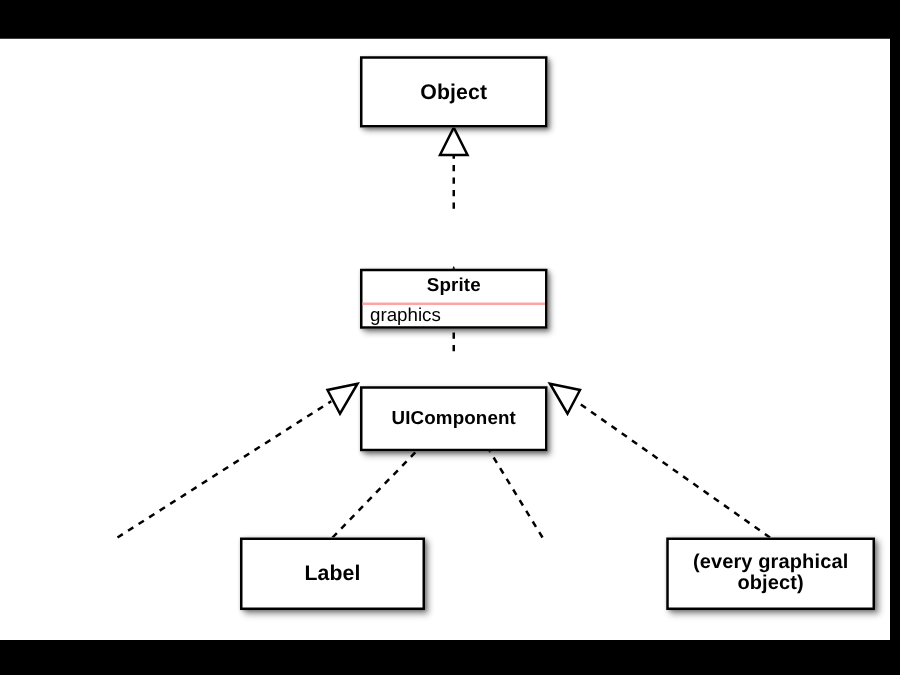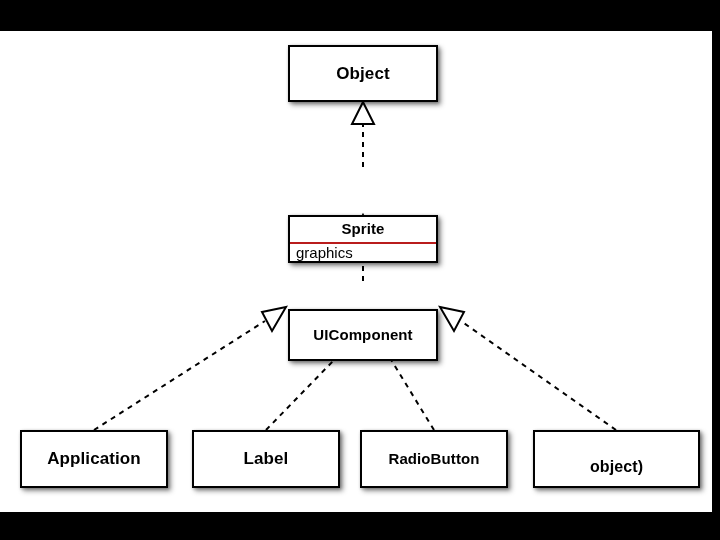--- a/index.html
+++ b/index.html
@@ -59,21 +59,21 @@
     letter-spacing: 0.1px;
     line-height: 1.12;
     padding: 0 4px;
   }
   .node.compartmented .title {
     flex: 0 0 25px;
     font-size: 15px;
   }
   .node .attrs {
     flex: 1 1 auto;
-    border-top: 2px solid #b91c1c;
+    border-top: 2px solid #fca5a5;
     display: flex;
     align-items: center;
     justify-content: flex-start;
     font-weight: normal;
     font-size: 15px;
     color: #000000;
     padding-left: 6px;
   }
   .node.small .title { font-size: 15px; }
   .node.twoline .title { font-size: 16px; line-height: 1.05; }
@@ -124,35 +124,29 @@
 
     <div class="node compartmented" style="left:288px; top:136px; width:150px; height:48px;margin-top:48px;">
       <div class="title">Sprite</div>
       <div class="attrs">graphics</div>
     </div>
 
     <div class="node small" style="left:288px; top:250px; width:150px; height:52px;margin-top:28px;">
       <div class="title">UIComponent</div>
     </div>
 
-    <div class="node" style="left:20px; top:399px; width:148px; height:58px;">
-      <div class="title">Application</div>
-    </div>
 
     <div class="node" style="left:192px; top:399px; width:148px; height:58px;justify-content:flex-end;">
       <div class="title">Label</div>
     </div>
 
-    <div class="node small" style="left:360px; top:399px; width:148px; height:58px;">
-      <div class="title">RadioButton</div>
-    </div>
 
     <div class="node twoline" style="left:533px; top:399px; width:167px; height:58px;">
       <div class="title">
         <span>
-          <br>
+          <span>(every graphical</span><br>
           <span>object)</span>
         </span>
       </div>
     </div>
 
   </div>
 </div>
 
 </body></html>

